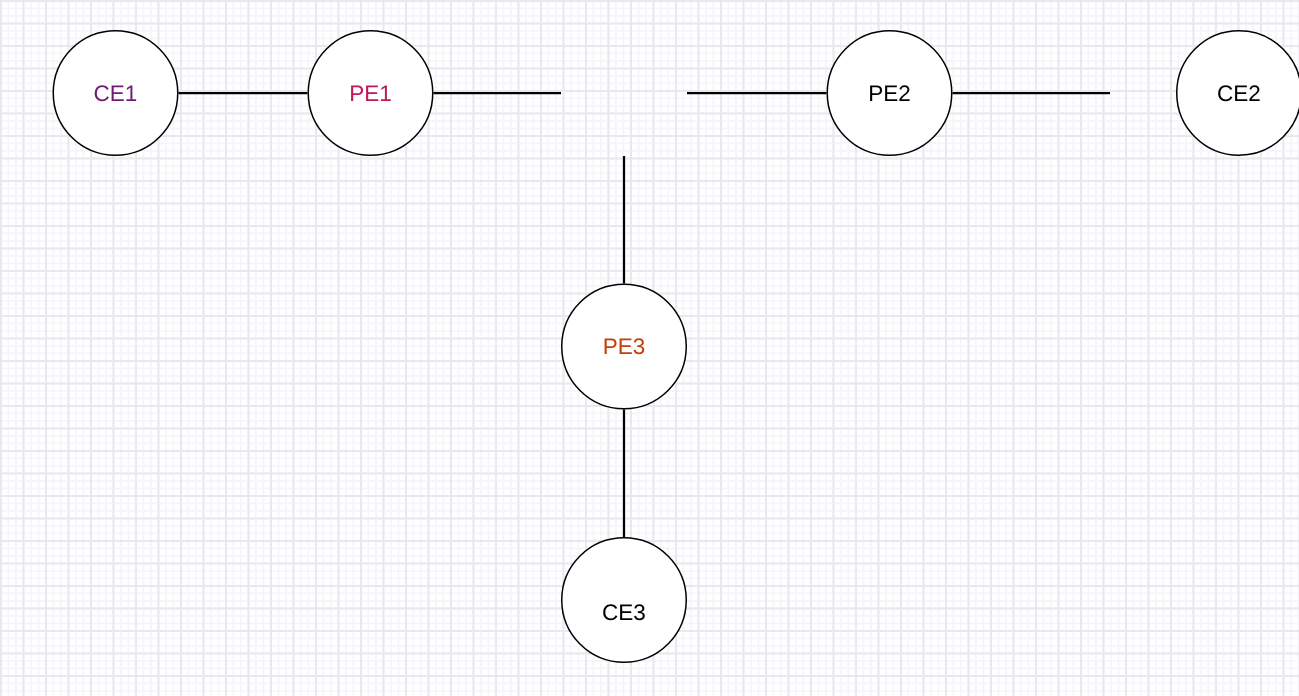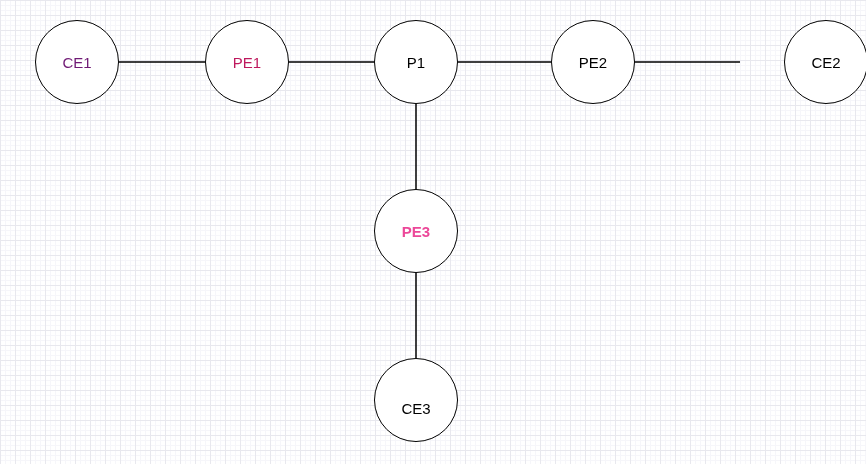--- a/index.html
+++ b/index.html
@@ -60,29 +60,26 @@
       <line x1="416" y1="104" x2="416" y2="189" stroke="#000000" stroke-width="1.5"></line>
       <line x1="416" y1="273" x2="416" y2="358" stroke="#000000" stroke-width="1.5"></line>
     </svg>
   <div id="nodes-layer">
       <div class="node" style="left: 35px; top: 20px; width: 84px; height: 84px; background: rgb(255, 255, 255); border: 1.5px solid rgb(0, 0, 0);">
         <span class="node-label" style="font-size: 15px; color: #701a75;">CE1</span>
       </div>
       <div class="node" style="left: 205px; top: 20px; width: 84px; height: 84px; background: rgb(255, 255, 255); border: 1.5px solid rgb(0, 0, 0);">
         <span class="node-label" style="font-size: 15px; color: #be185d;">PE1</span>
       </div>
-      <div class="node" style="left: 374px; top: 20px; width: 84px; height: 84px; background: rgb(255, 255, 255); border: 1.5px solid rgb(0, 0, 0);">
-        <span class="node-label" style="font-size: 15px; color: rgb(0, 0, 0);">P1</span>
-      </div>
       <div class="node" style="left: 551px; top: 20px; width: 84px; height: 84px; background: rgb(255, 255, 255); border: 1.5px solid rgb(0, 0, 0);">
         <span class="node-label" style="font-size: 15px; color: rgb(0, 0, 0);">PE2</span>
       </div>
       <div class="node" style="left: 784px; top: 20px; width: 84px; height: 84px; background: rgb(255, 255, 255); border: 1.5px solid rgb(0, 0, 0); justify-content: center;">
         <span class="node-label" style="font-size: 15px; color: rgb(0, 0, 0);">CE2</span>
       </div>
       <div class="node" style="left: 374px; top: 189px; width: 84px; height: 84px; background: rgb(255, 255, 255); border: 1.5px solid rgb(0, 0, 0);">
-        <span class="node-label" style="font-size: 15px; color: #ec4899; font-weight: bold;">PE3</span>
+        <span class="node-label" style="font-size: 15px; color: #c2410c;">PE3</span>
       </div>
       <div class="node" style="left: 374px; top: 358px; width: 84px; height: 84px; background: rgb(255, 255, 255); border: 1.5px solid rgb(0, 0, 0);">
         <span class="node-label" style="font-size: 15px; color: rgb(0, 0, 0); margin-top: 16px;">CE3</span>
       </div>
     </div>
 </div>
 
 </body></html>

